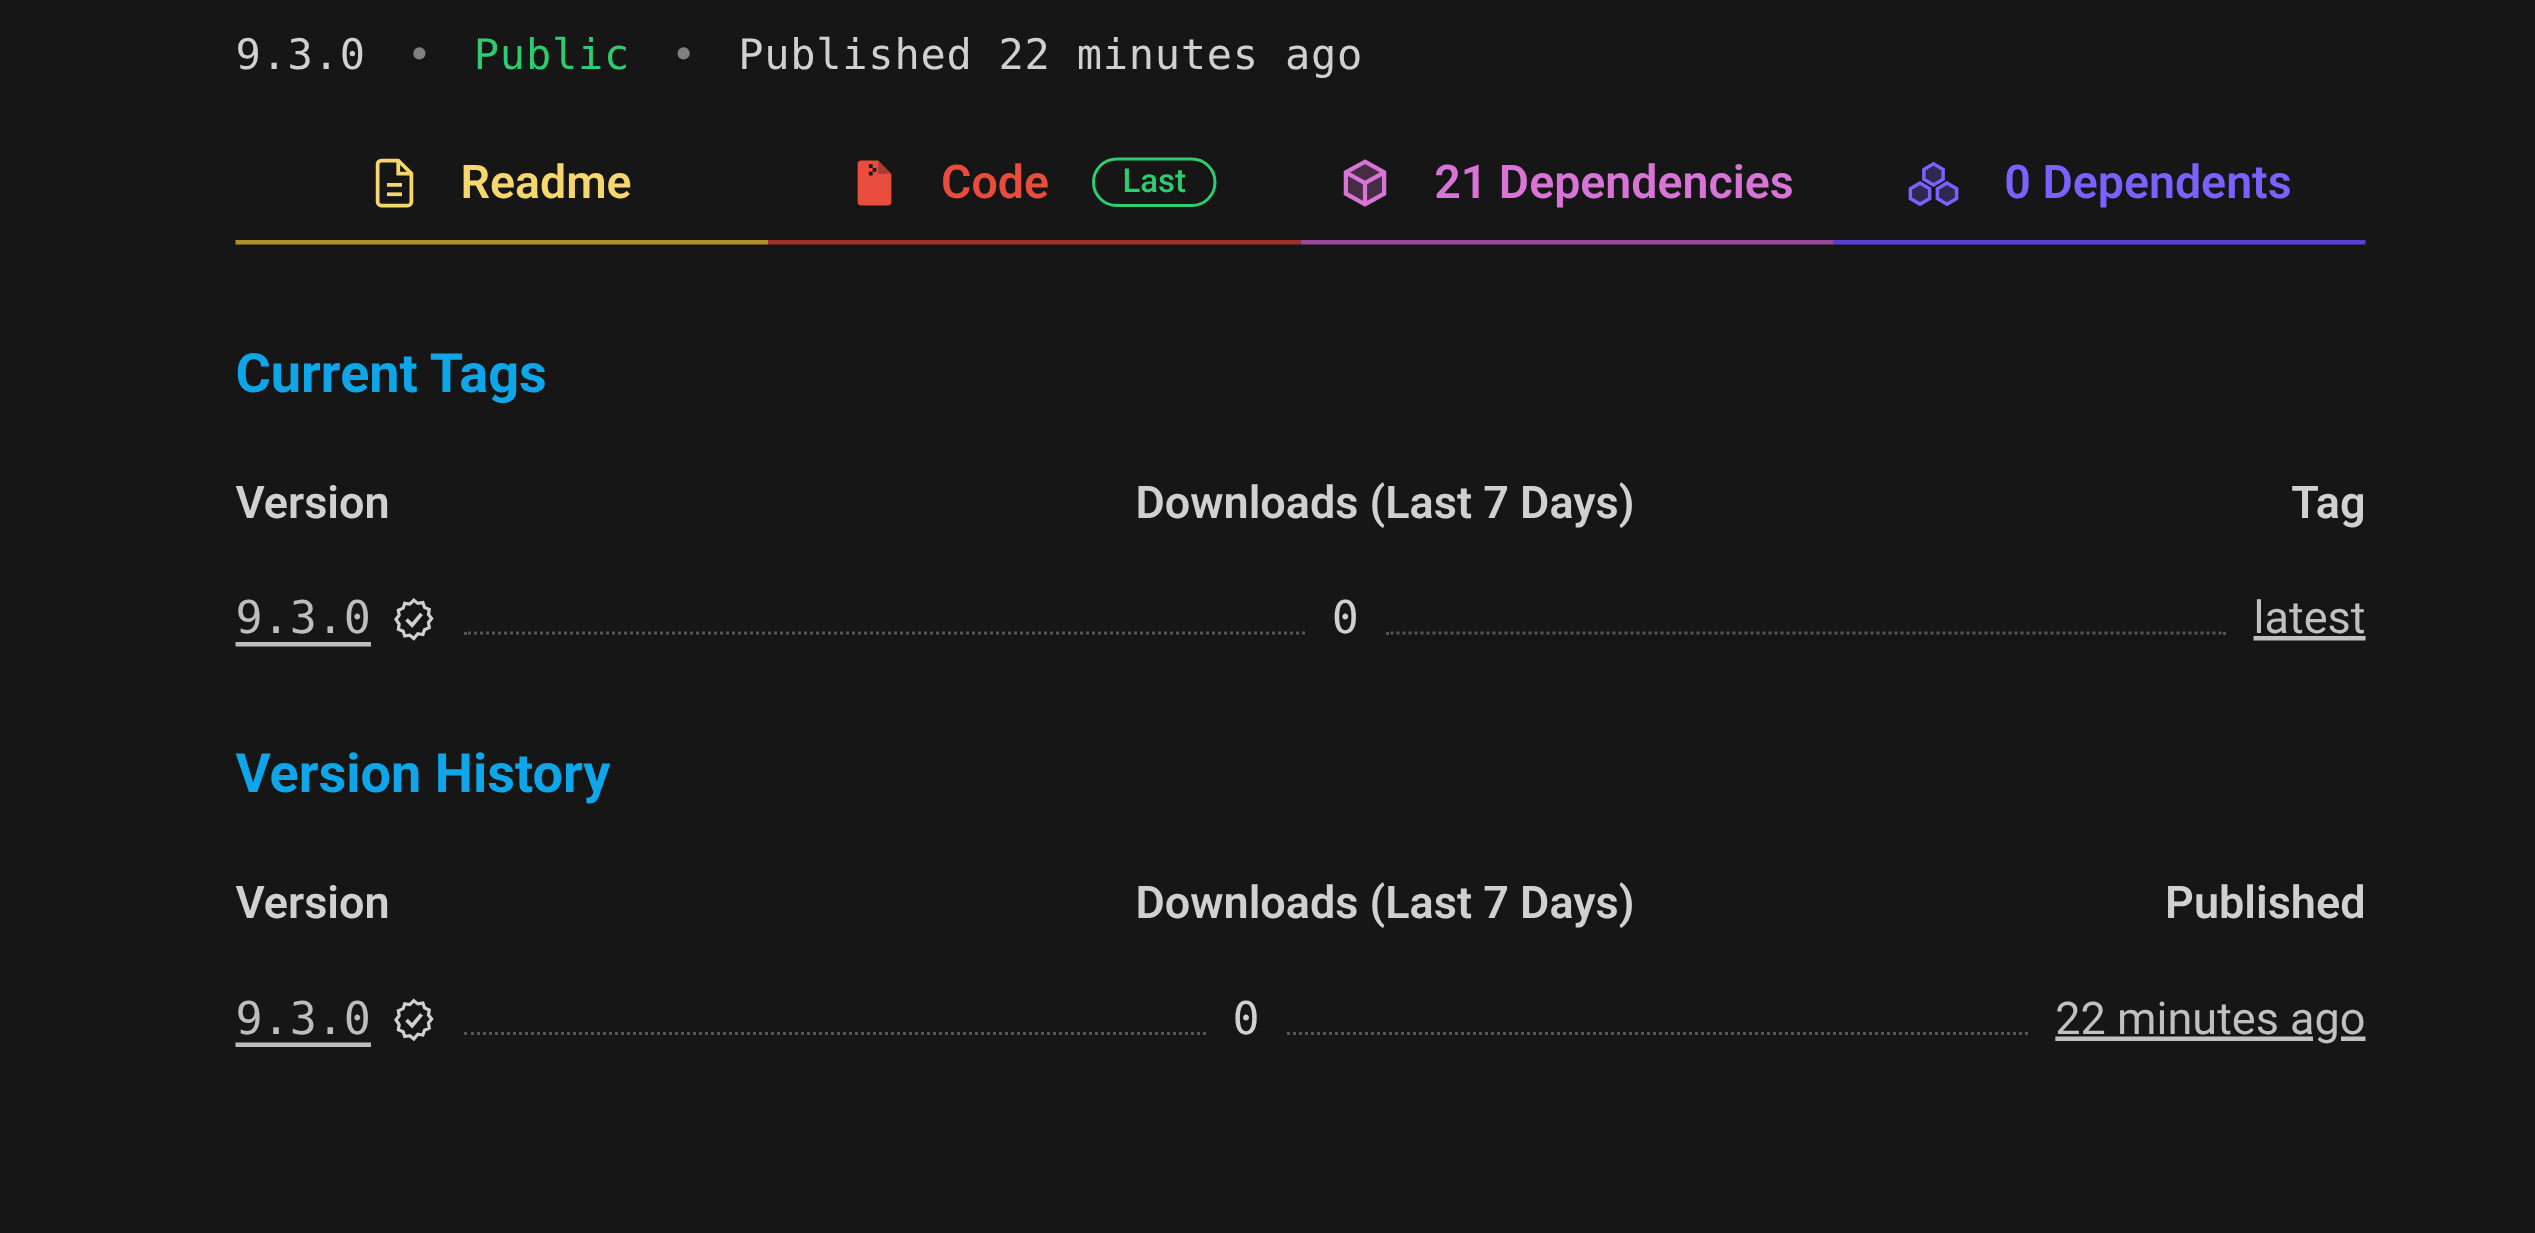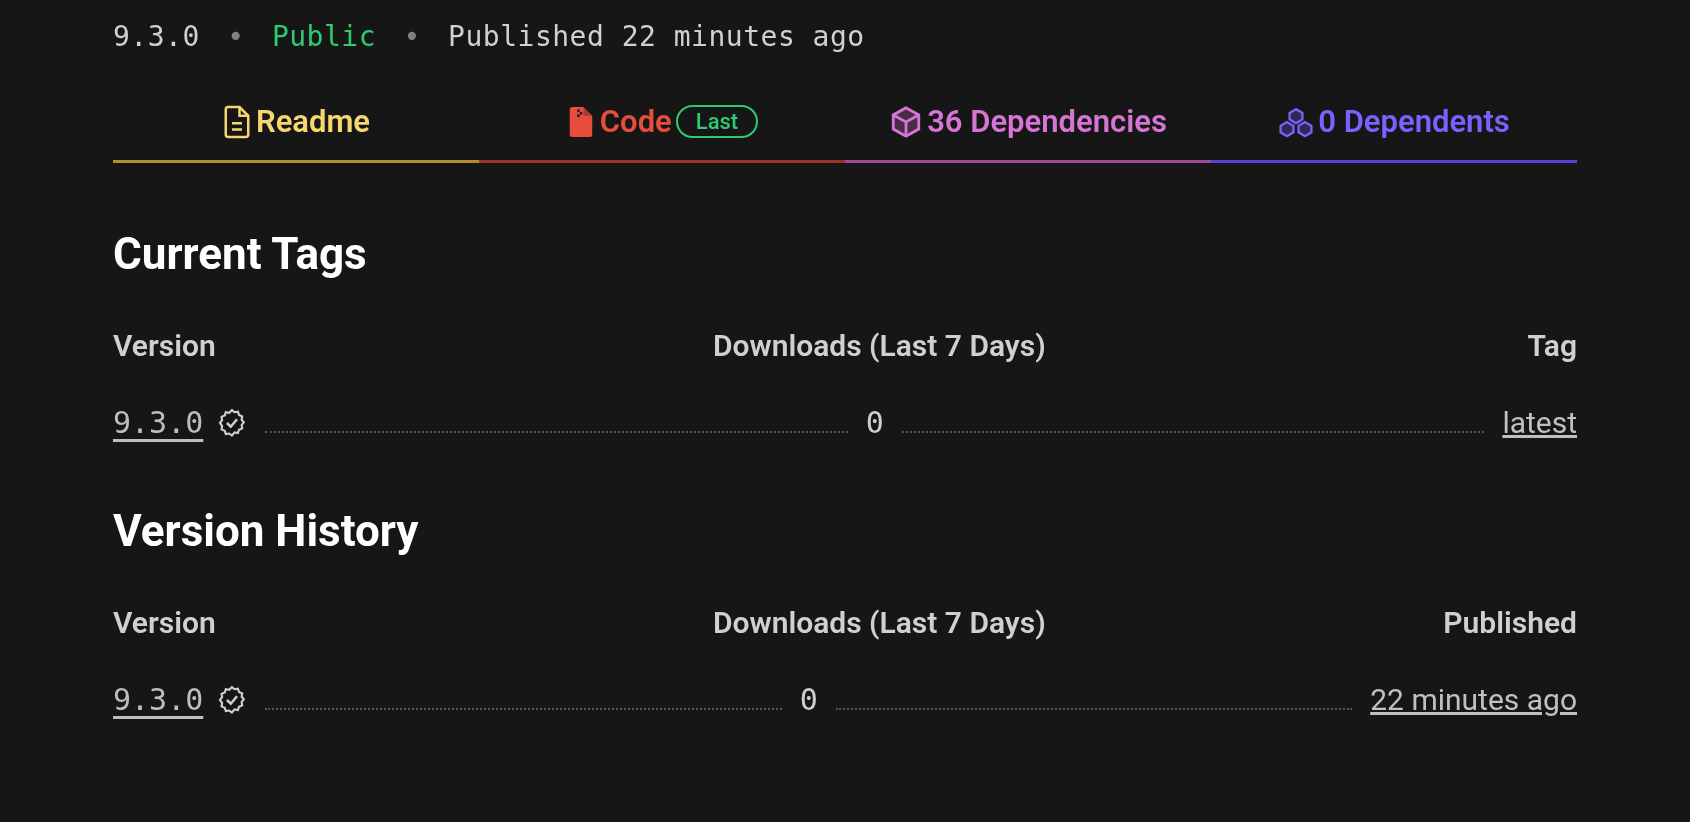--- a/index.html
+++ b/index.html
@@ -6,62 +6,63 @@
     body {
       background: #161616;
       color: #e0e0e0;
       font-family: -apple-system, BlinkMacSystemFont, "Segoe UI", Roboto, sans-serif;
       width: 1690px;
       height: 822px;
       overflow: hidden;
     }
     .container {
       padding: 0 113px;
+      margin-left: 44px;
     }
     .meta-row {
       font-family: "SF Mono", Monaco, Consolas, monospace;
       font-size: 28px;
       color: #d0d0d0;
       padding: 20px 0 30px 0;
       letter-spacing: 0.5px;
     }
     .meta-row .dot { color: #808080; margin: 0 10px; }
     .meta-row .public { color: #2ecc71; }
     .tabs {
       display: flex;
       width: 100%;
     }
     .tab {
       flex: 1;
       display: flex;
       align-items: center;
       justify-content: center;
-      gap: 4px;
+      gap: 29px;
       padding: 20px 0;
       font-size: 31px;
       font-weight: 600;
       border-bottom: 3px solid;
       cursor: pointer;
     }
     .tab-readme { color: #f5d76e; border-bottom-color: #b08f2b; }
     .tab-code { color: #e74c3c; border-bottom-color: #a03128; }
     .tab-deps { color: #d774d6; border-bottom-color: #9b4a9a; }
     .tab-dependents { color: #7b61ff; border-bottom-color: #5a3fd8; }
     .beta-badge {
       font-size: 22px;
       color: #2ecc71;
       border: 2px solid #2ecc71;
       border-radius: 20px;
       padding: 2px 18px;
       font-weight: 500;
     }
     .section-heading {
-      font-size: 44px;
+      font-size: 36px;
       font-weight: 700;
-      color: #ffffff;
+      color: #0ea5e9;
       margin-top: 65px;
       margin-bottom: 48px;
     }
     .table-header {
       display: flex;
       font-size: 30px;
       font-weight: 600;
       color: #d0d0d0;
       margin-bottom: 42px;
       justify-content: center;
@@ -148,21 +149,21 @@
       <span>Code</span>
       <span class="beta-badge">Last</span>
     </div>
     <div class="tab tab-deps">
       <span>
         <svg width="34" height="34" viewBox="0 0 24 24" fill="none" stroke="#d774d6" stroke-width="2">
           <path d="M12 2L3 7v10l9 5 9-5V7l-9-5z" fill="#d774d6" fill-opacity="0.25"></path>
           <path d="M3 7l9 5 9-5M12 12v10"></path>
         </svg>
       </span>
-      <span>36 Dependencies</span>
+      <span>21 Dependencies</span>
     </div>
     <div class="tab tab-dependents">
       <span>
         <svg width="36" height="34" viewBox="0 0 28 24" fill="none" stroke="#7b61ff" stroke-width="1.8">
           <path d="M14 2l-5 3v5l5 3 5-3V5l-5-3z" fill="#7b61ff" fill-opacity="0.25"></path>
           <path d="M7 12l-5 3v5l5 3 5-3v-5l-5-3z" fill="#7b61ff" fill-opacity="0.25"></path>
           <path d="M21 12l-5 3v5l5 3 5-3v-5l-5-3z" fill="#7b61ff" fill-opacity="0.25"></path>
         </svg>
       </span>
       <span>0 Dependents</span>

